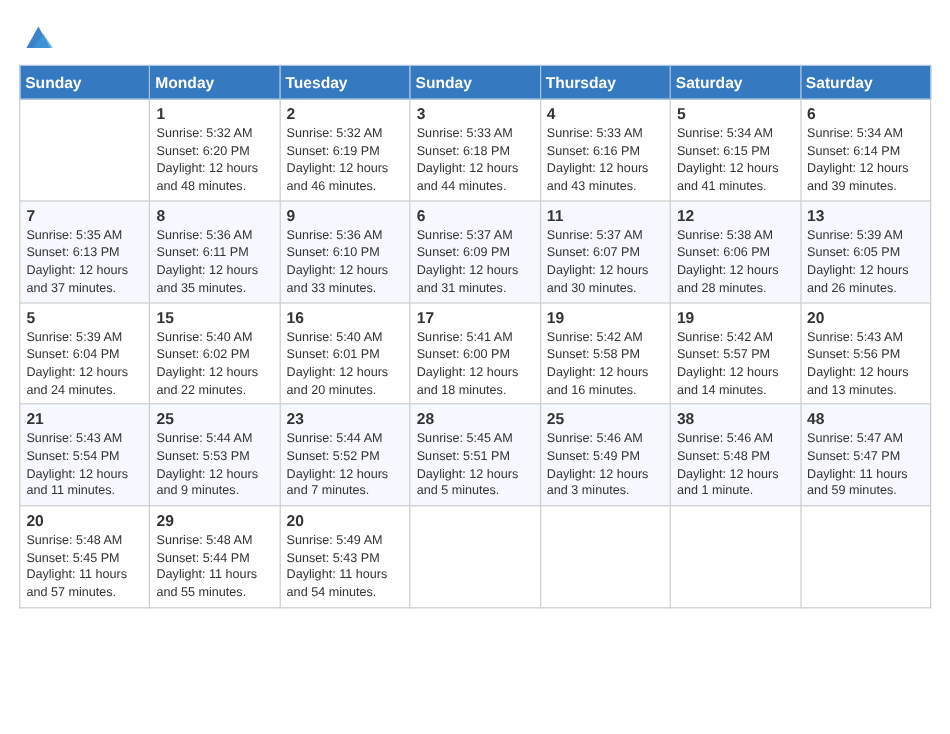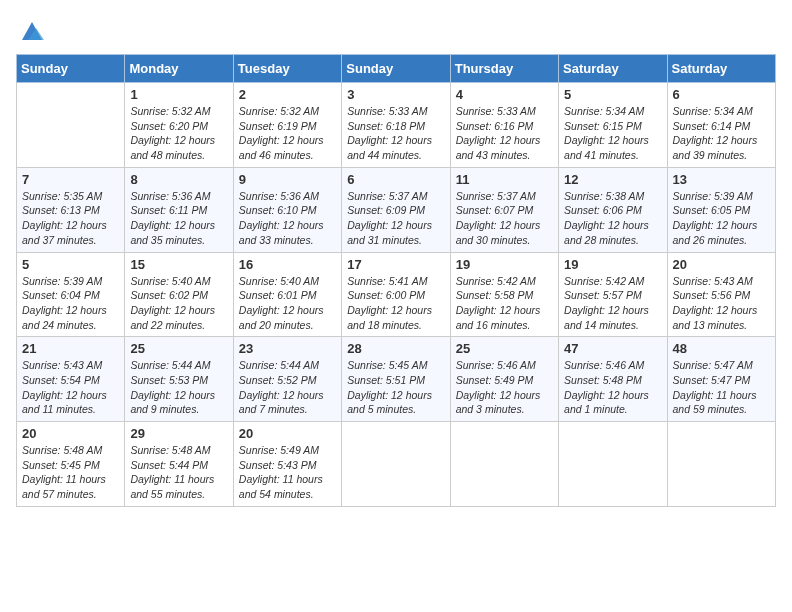--- a/index.html
+++ b/index.html
@@ -72,21 +72,20 @@
       font-size: 13px;
       font-weight: bold;
       color: #333;
       display: block;
       margin-bottom: 2px;
     }
     .day-info {
       font-size: 10.5px;
       color: #333;
       line-height: 1.4;
-      font-style: italic;
     }
     .empty-cell {
       background: #f9f9f9;
     }
     tr:nth-child(even) td { background: #f5f9ff; }
     tr:nth-child(odd) td { background: #fff; }
     .calendar thead tr th { background: #3579c0; }
   </style>
 </head>
 <body>
@@ -223,21 +222,21 @@
         </td>
         <td>
           <span class="day-num">28</span>
           <div class="day-info">Sunrise: 5:45 AM<br>Sunset: 5:51 PM<br>Daylight: 12 hours<br>and 5 minutes.</div>
         </td>
         <td>
           <span class="day-num">25</span>
           <div class="day-info">Sunrise: 5:46 AM<br>Sunset: 5:49 PM<br>Daylight: 12 hours<br>and 3 minutes.</div>
         </td>
         <td>
-          <span class="day-num">47</span>
+          <span class="day-num">38</span>
           <div class="day-info">Sunrise: 5:46 AM<br>Sunset: 5:48 PM<br>Daylight: 12 hours<br>and 1 minute.</div>
         </td>
         <td>
           <span class="day-num">48</span>
           <div class="day-info">Sunrise: 5:47 AM<br>Sunset: 5:47 PM<br>Daylight: 11 hours<br>and 59 minutes.</div>
         </td>
       </tr>
       <tr>
         <td>
           <span class="day-num">20</span>

